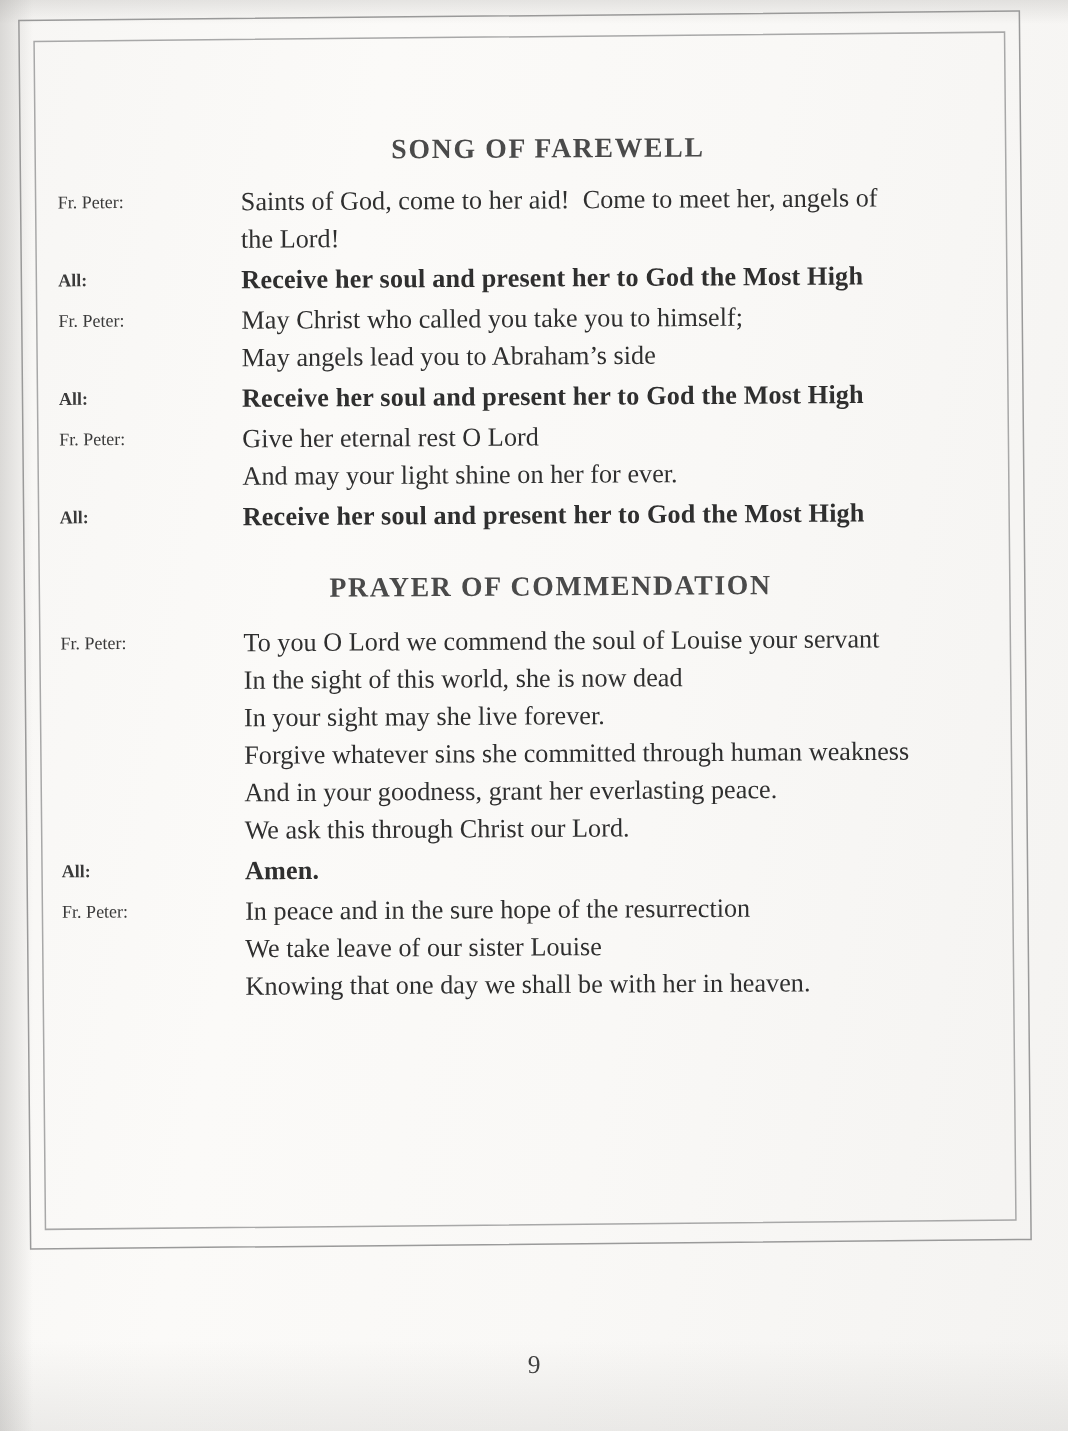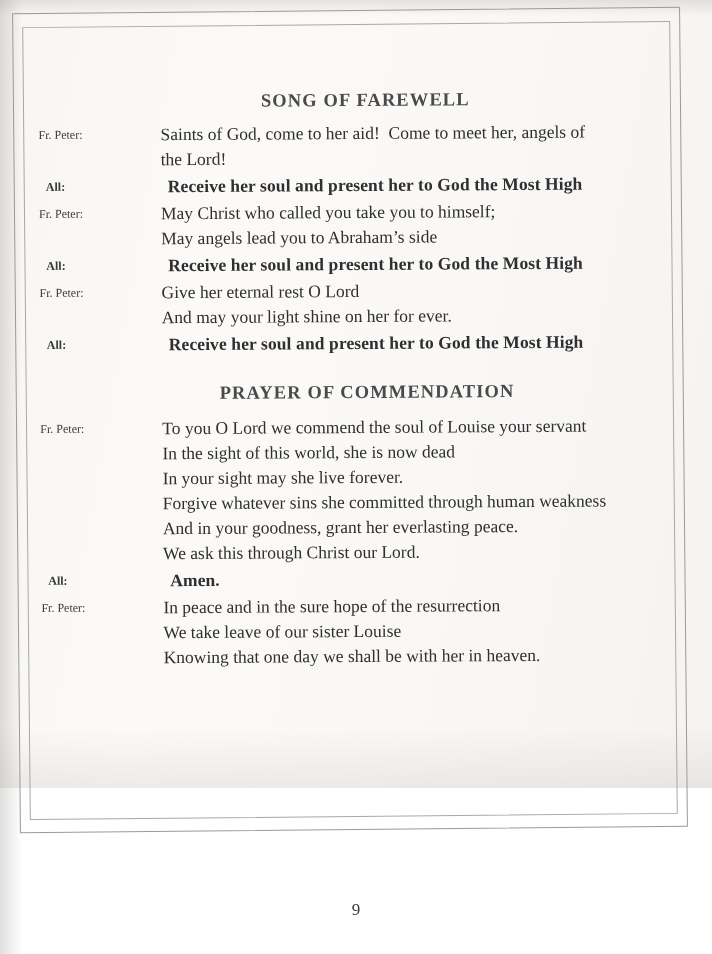--- a/index.html
+++ b/index.html
@@ -14,21 +14,21 @@
     color: #2b2b2b;
     overflow: hidden;
     position: relative;
   }
 
   
   .page {
     position: absolute;
     left: 0; top: 0;
     width: 712px;
-    height: 788px;
+    height: 954px;
     background:
       linear-gradient(100deg, #f7f6f4 0%, #fbfaf8 30%, #f9f8f6 60%, #f4f3f1 100%);
   }
 
   
   .border-outer {
     position: absolute;
     left: 16px;
     top: 10px;
     width: 668px;
@@ -79,21 +79,20 @@
     width: 128px;
     flex: 0 0 128px;
     font-size: 12px;
     line-height: 25px;
     color: #3a3a3a;
     padding-left: 6px;
     box-sizing: border-box;
   }
   .speaker.bold {
     font-weight: bold;
-    margin-left: 7px;
   }
   .lines {
     flex: 1 1 auto;
     font-size: 17.5px;
     line-height: 25px;
     color: #2f2f2f;
   }
   .lines.bold {
     font-weight: bold;
     letter-spacing: 0.1px;

